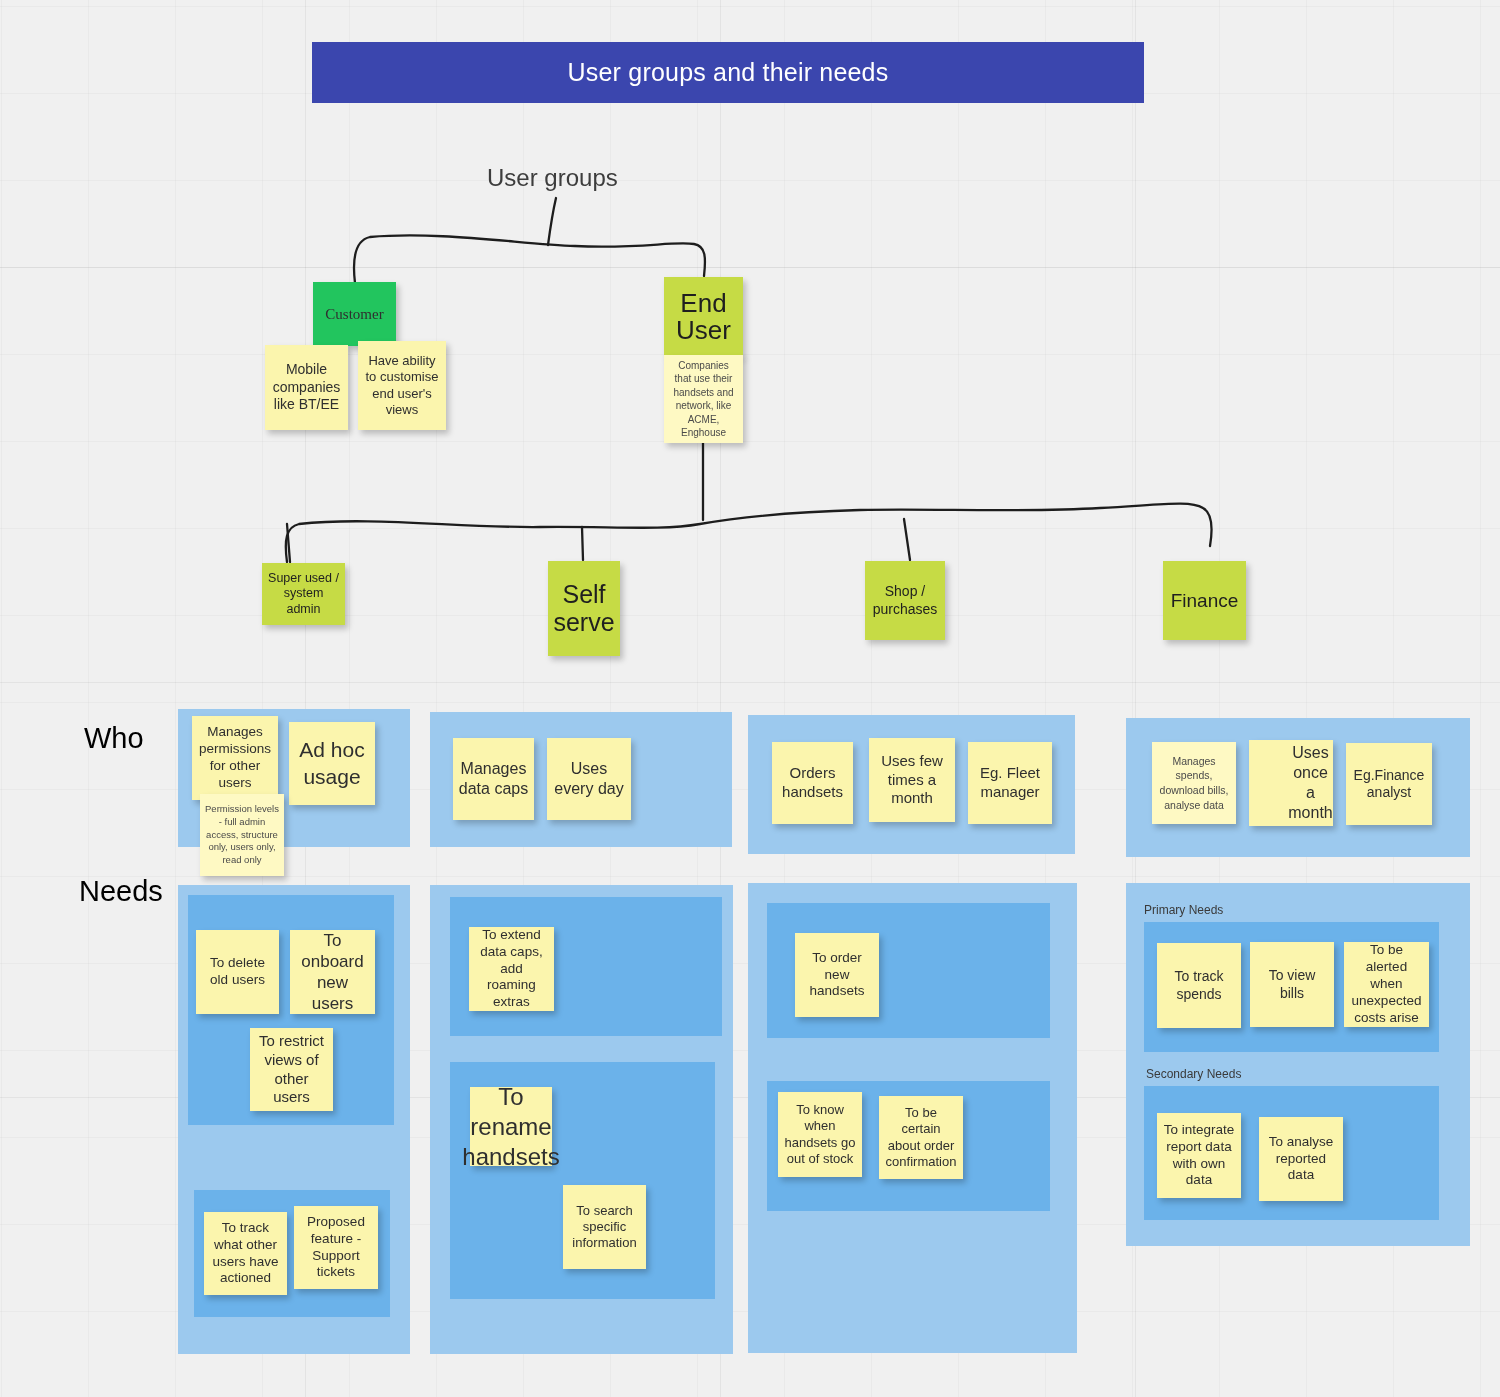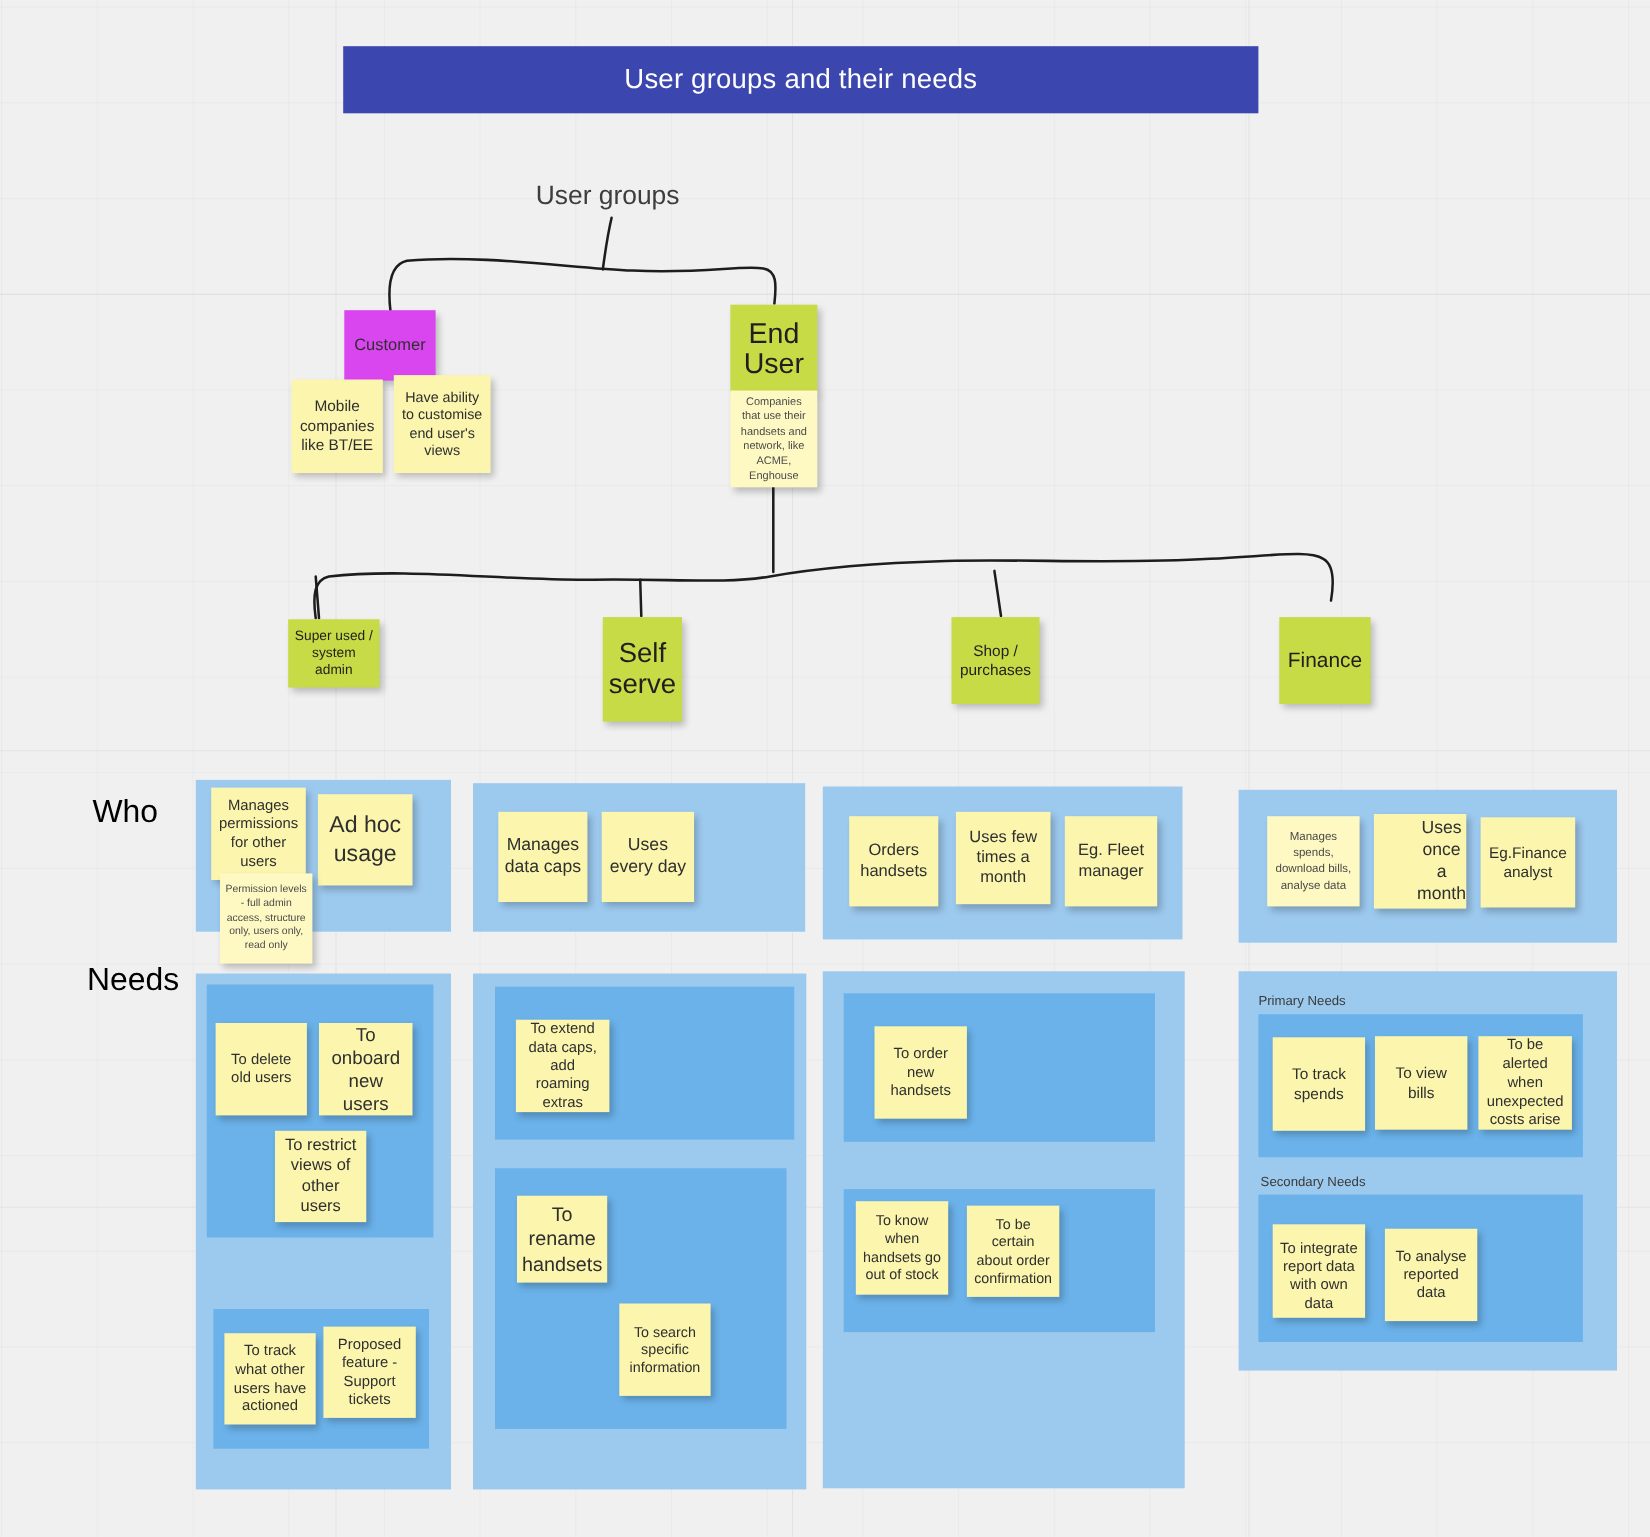--- a/index.html
+++ b/index.html
@@ -51,21 +51,21 @@
     display:flex;align-items:center;justify-content:center;
     text-align:center;
     line-height:1.25;
     box-shadow:3px 4px 6px rgba(0,0,0,0.22);
     padding:4px 5px;
     word-wrap:break-word;
   }
   .yellow{background:#FBF5AD;color:#2f2f2f;}
   .yellow-d{background:#fef9c3;color:#4a4a4a;}
   .green{background:#C6DB45;color:#1f1f1f;}
-  .orange{background:#d946ef;color:#2f2f2f;}
+  .orange{background:#22c55e;color:#2f2f2f;font-family:Liberation Serif, serif;}
 
   
   .bluelight{background:#9CC9EE;position:absolute;}
   .bluedark{background:#6BB2EA;position:absolute;}
   .grouplabel{
     position:absolute;font-size:12px;color:#3a3a3a;
   }
 
   svg.conn{position:absolute;left:0;top:0;width:1500px;height:1397px;pointer-events:none;}
 </style>
@@ -194,21 +194,21 @@
   <span>Proposed feature - Support tickets</span>
 </div>
 
 <div class="bluelight" style="left:430px;top:885px;width:303px;height:469px;"></div>
 <div class="bluedark" style="left:450px;top:897px;width:272px;height:139px;"></div>
 <div class="bluedark" style="left:450px;top:1062px;width:265px;height:237px;"></div>
 
 <div class="note yellow" style="left:469px;top:927px;width:85px;height:84px;font-size:13.5px;">
   <span>To extend data caps, add roaming extras</span>
 </div>
-<div class="note yellow" style="left:470px;top:1087px;width:82px;height:79px;font-size:18px;">
+<div class="note yellow" style="left:470px;top:1087px;width:82px;height:79px;font-size:24px;">
   <span>To rename handsets</span>
 </div>
 <div class="note yellow" style="left:563px;top:1185px;width:83px;height:84px;font-size:13px;">
   <span>To search specific information</span>
 </div>
 
 <div class="bluelight" style="left:748px;top:883px;width:329px;height:470px;"></div>
 <div class="bluedark" style="left:767px;top:903px;width:283px;height:135px;"></div>
 <div class="bluedark" style="left:767px;top:1081px;width:283px;height:130px;"></div>
 
@@ -230,18 +230,18 @@
 
 <div class="note yellow" style="left:1157px;top:943px;width:84px;height:85px;font-size:14px;">
   <span>To track spends</span>
 </div>
 <div class="note yellow" style="left:1250px;top:942px;width:84px;height:85px;font-size:14px;">
   <span>To view bills</span>
 </div>
 <div class="note yellow" style="left:1344px;top:942px;width:85px;height:85px;font-size:13.5px;">
   <span>To be alerted when unexpected costs arise</span>
 </div>
-<div class="note yellow" style="left:1157px;top:1113px;width:84px;height:85px;font-size:13.5px;align-items:flex-end;">
+<div class="note yellow" style="left:1157px;top:1113px;width:84px;height:85px;font-size:13.5px;">
   <span>To integrate report data with own data</span>
 </div>
 <div class="note yellow" style="left:1259px;top:1117px;width:84px;height:84px;font-size:13.5px;">
   <span>To analyse reported data</span>
 </div>
 
 </body></html>

